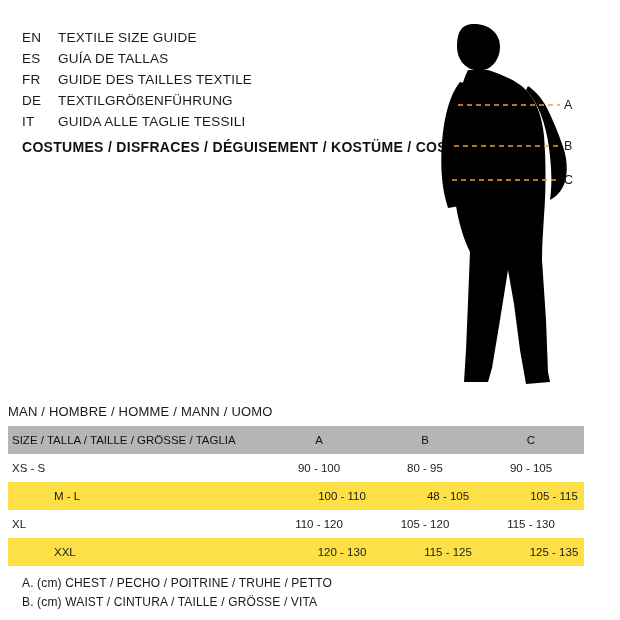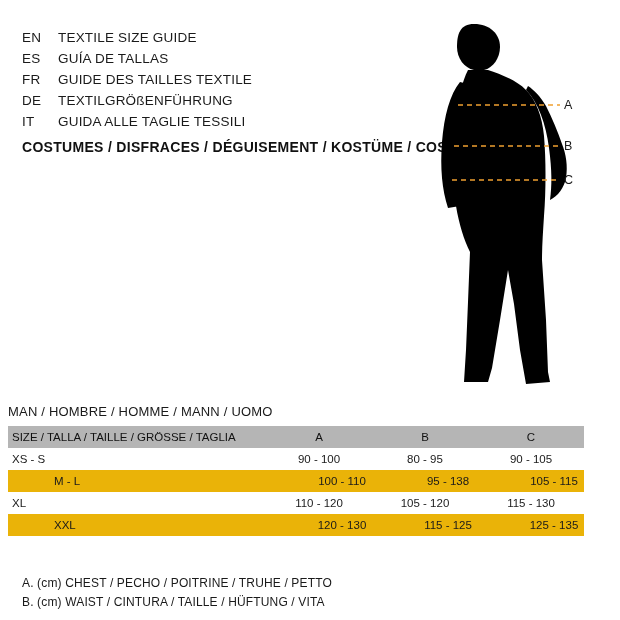--- a/index.html
+++ b/index.html
@@ -91,21 +91,21 @@
   }
   table.size-table {
     border-collapse: collapse;
     width: 576px;
     font-size: 11.5px;
     table-layout: fixed;
   }
   table.size-table th,
   table.size-table td {
     padding: 0;
-    height: 22px;
+    height: 28px;
     line-height: 17px;
     font-weight: normal;
     color: #1a1a1a;
   }
   table.size-table thead th {
     background: #b5b5b5;
     color: #111111;
   }
   table.size-table thead th.h-label {
     text-align: left;
@@ -118,21 +118,21 @@
     text-align: left;
     padding-left: 4px;
   }
   table.size-table tbody td.c-val {
     text-align: center;
   }
   table.size-table tbody tr.odd td {
     background: #ffffff;
   }
   table.size-table tbody tr.even td {
-    background: #eab308;
+    background: #fde047;
     padding-left: 46px;
   }
 
   
   .legend {
     position: absolute;
     left: 22px;
     top: 534px;
     width: 560px;
     margin-top: 40px;
@@ -230,37 +230,37 @@
       <tbody>
         <tr class="odd">
           <td class="c-size">XS - S</td>
           <td class="c-val">90 - 100</td>
           <td class="c-val">80 - 95</td>
           <td class="c-val">90 - 105</td>
         </tr>
         <tr class="even">
           <td class="c-size">M - L</td>
           <td class="c-val">100 - 110</td>
-          <td class="c-val">95 - 138</td>
+          <td class="c-val">48 - 105</td>
           <td class="c-val">105 - 115</td>
         </tr>
         <tr class="odd">
           <td class="c-size">XL</td>
           <td class="c-val">110 - 120</td>
           <td class="c-val">105 - 120</td>
           <td class="c-val">115 - 130</td>
         </tr>
         <tr class="even">
           <td class="c-size">XXL</td>
           <td class="c-val">120 - 130</td>
           <td class="c-val">115 - 125</td>
           <td class="c-val">125 - 135</td>
         </tr>
       </tbody>
     </table>
   </div>
 
   <div class="legend">
     <div class="legend-row">A. (cm) CHEST / PECHO / POITRINE / TRUHE / PETTO</div>
-    <div class="legend-row">B. (cm) WAIST / CINTURA / TAILLE / HÜFTUNG / VITA</div>
+    <div class="legend-row">B. (cm) WAIST / CINTURA / TAILLE / GRÖSSE / VITA</div>
   </div>
 
 </div>
 
 </body></html>

